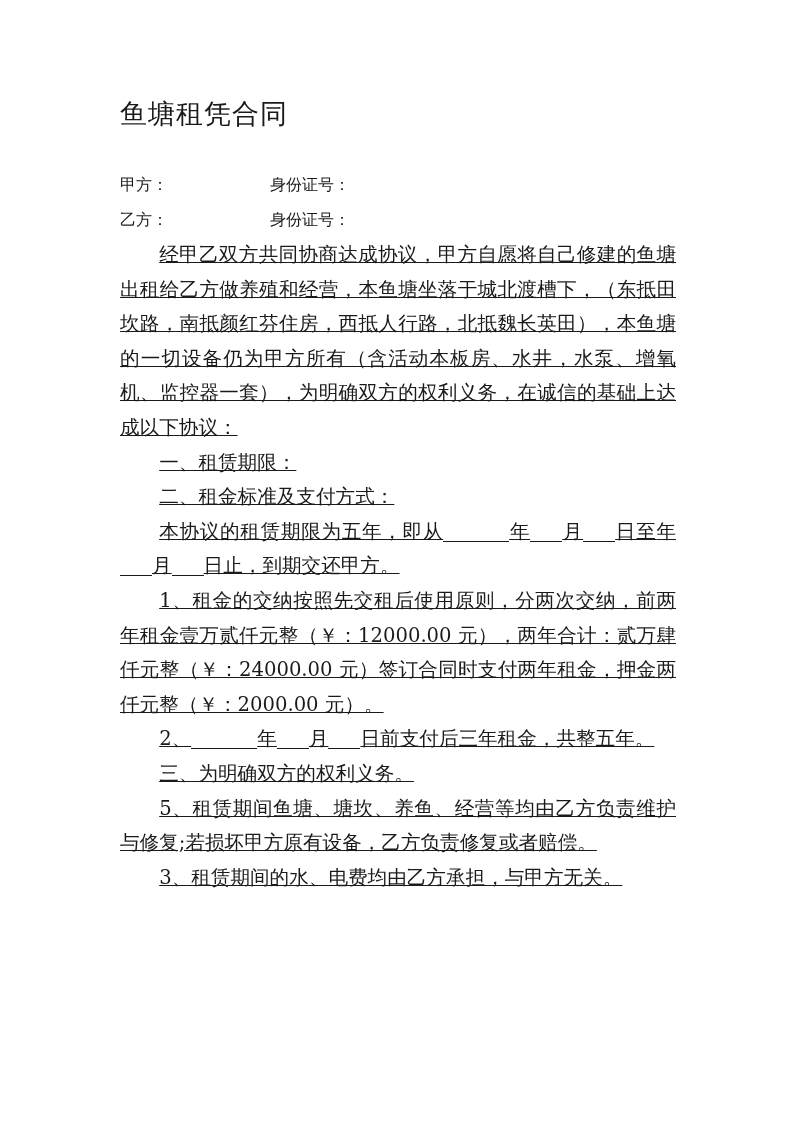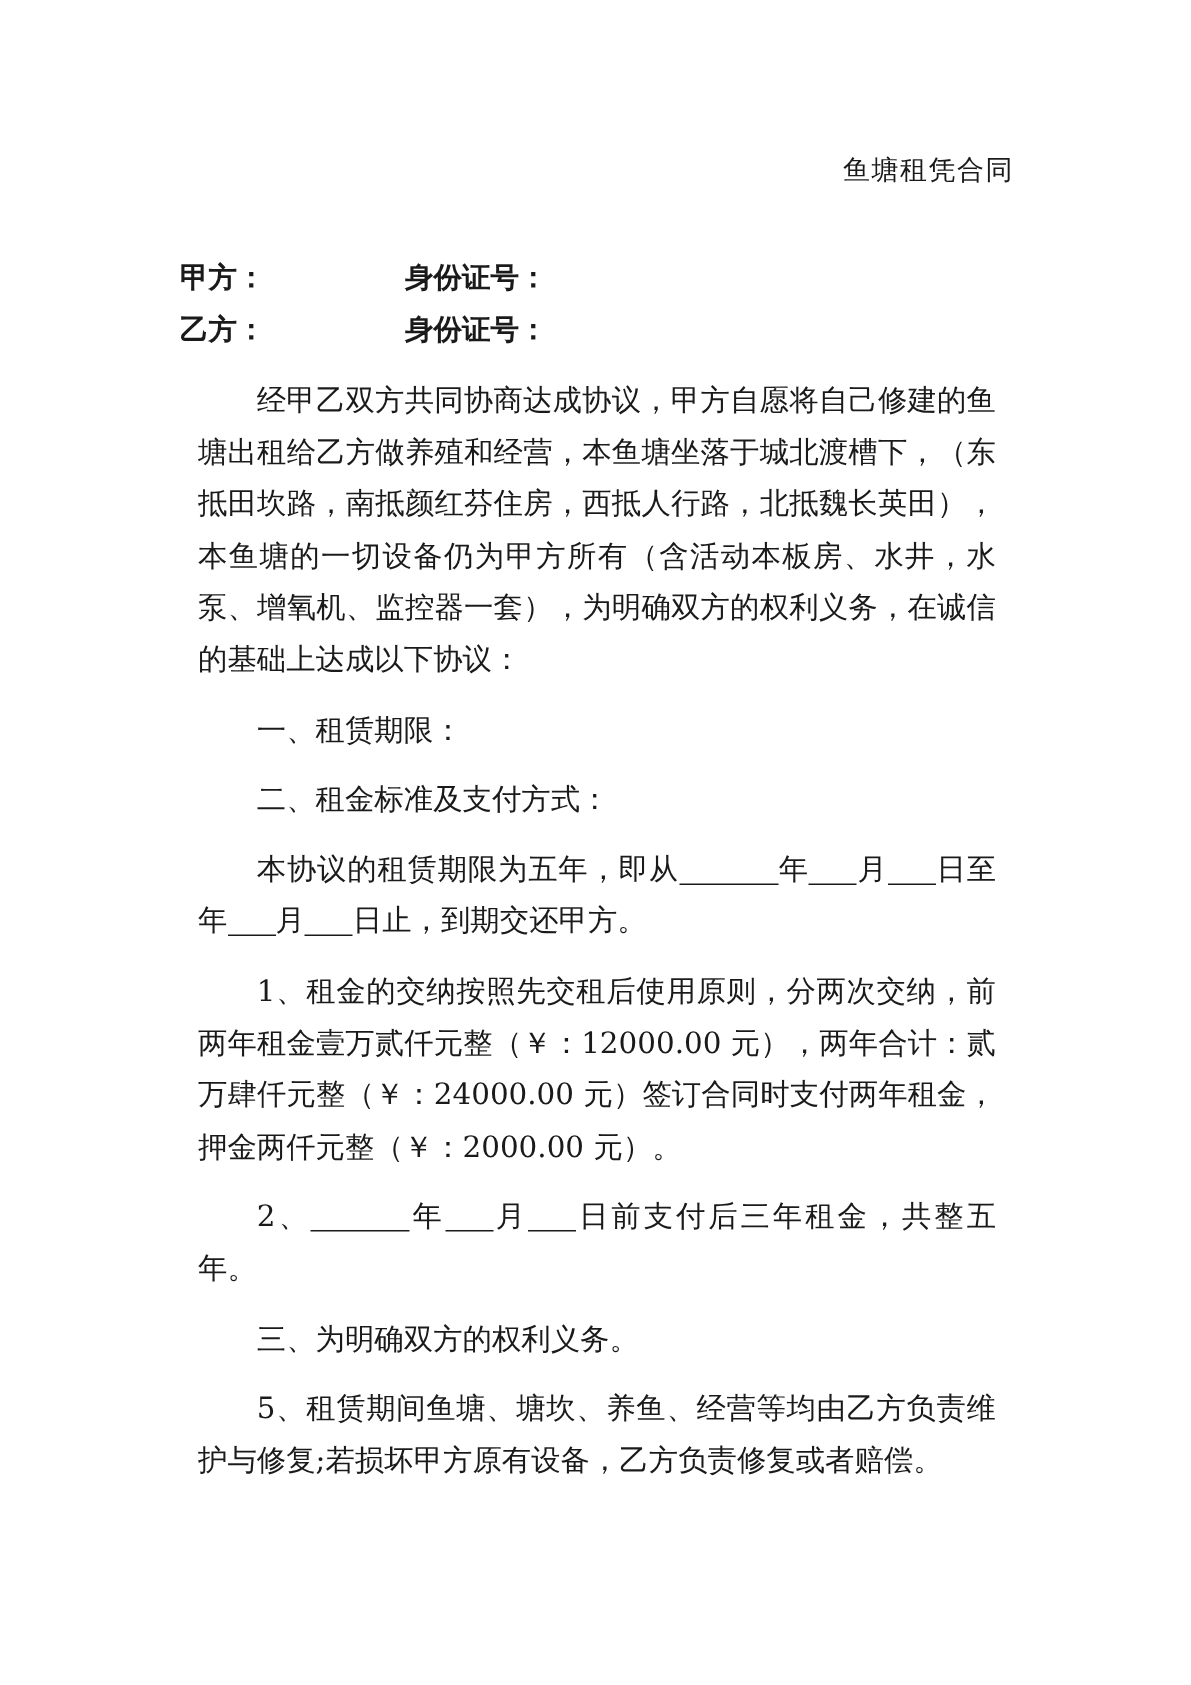--- a/index.html
+++ b/index.html
@@ -19,48 +19,48 @@
       position: absolute;
       left: 120px;
       top: 0;
       width: 556px;
     }
     .title {
       position: absolute;
       left: 0;
       top: 94px;
       width: 556px;
-      text-align: right;
-      font-size: 18px;
+      text-align: left;
+      font-size: 27px;
       letter-spacing: 1px;
       line-height: 40px;
       font-weight: normal;
     }
     .party-line {
       position: absolute;
       left: 0;
-      font-size: 19px;
+      font-size: 16px;
       line-height: 30px;
       white-space: nowrap;
-      font-weight: bold;
     }
     .party-line .label { display: inline-block; width: 150px; }
     .body {
       position: absolute;
       left: 0;
       top: 238px;
       width: 556px;
       font-size: 19.6px;
       line-height: 34.6px;
       text-align: justify;
       text-justify: inter-character;
     }
     .body p {
-      margin: 12px;
+      margin: 0;
       text-indent: 2em;
+      text-decoration: underline;
     }
     .blank {
       display: inline-block;
       border-bottom: 1.5px solid #1a1a1a;
       height: 22px;
       vertical-align: -4px;
     }
     .b6 { width: 66px; }
     .b3 { width: 32px; }
   </style>
@@ -82,14 +82,15 @@
 
     <p>一、租赁期限：</p>
     <p>二、租金标准及支付方式：</p>
 
     <p><span>本协议的租赁期限为五年，即从</span><span class="blank b6"></span><span>年</span><span class="blank b3"></span><span>月</span><span class="blank b3"></span><span>日至</span><span>年</span><span class="blank b3"></span><span>月</span><span class="blank b3"></span><span>日止，到期交还甲方。</span></p>
     <p>1、租金的交纳按照先交租后使用原则，分两次交纳，前两年租金壹万贰仟元整（￥：12000.00 元），两年合计：贰万肆仟元整（￥：24000.00 元）签订合同时支付两年租金，押金两仟元整（￥：2000.00 元）。</p>
     <p><span>2、</span><span class="blank b6"></span><span>年</span><span class="blank b3"></span><span>月</span><span class="blank b3"></span><span>日前支付后三年租金，共整五年。</span></p>
 
     <p>三、为明确双方的权利义务。</p>
     <p>5、租赁期间鱼塘、塘坎、养鱼、经营等均由乙方负责维护与修复;若损坏甲方原有设备，乙方负责修复或者赔偿。</p>
+    <p>3、租赁期间的水、电费均由乙方承担，与甲方无关。</p>
   </div>
 </div>
 
 </body></html>

